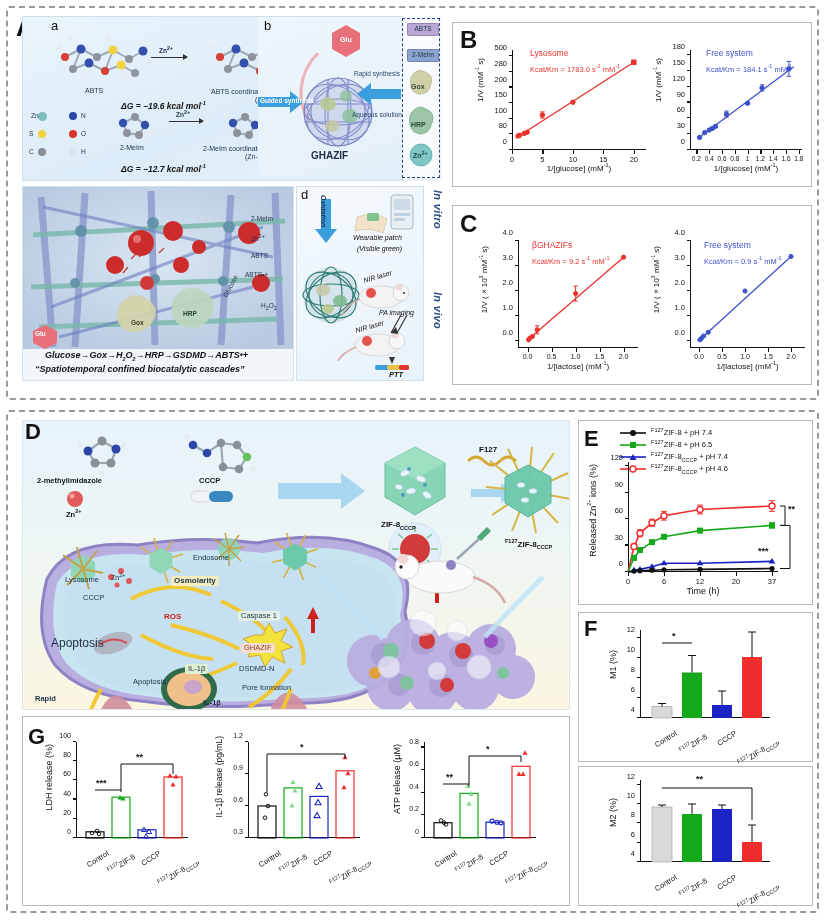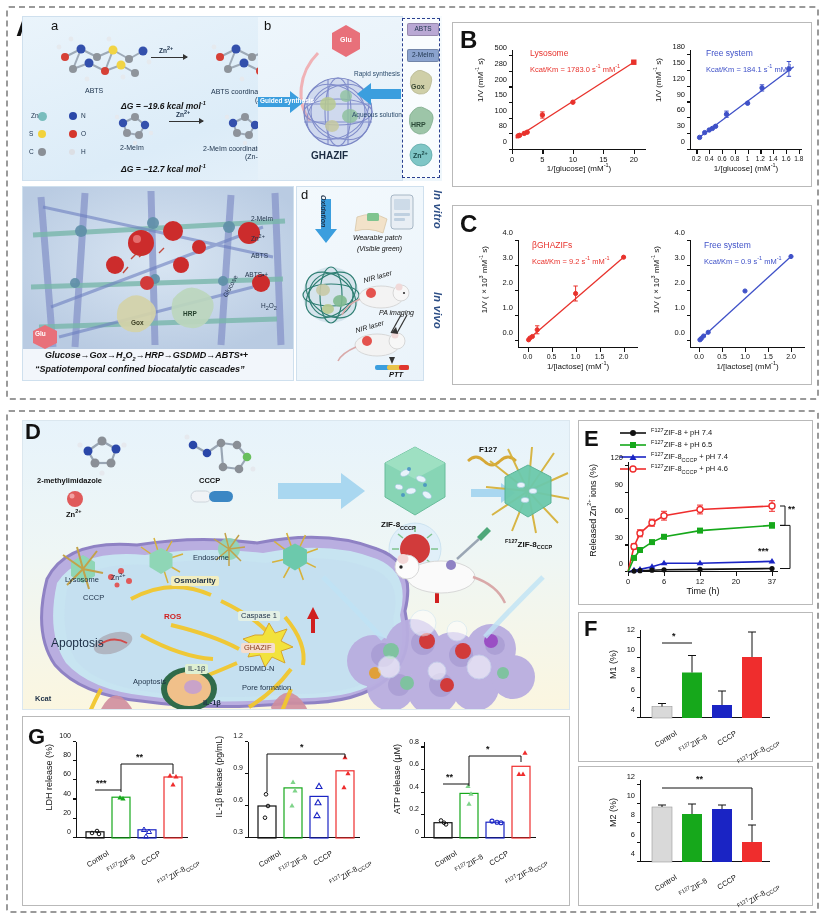--- a/index.html
+++ b/index.html
@@ -836,21 +836,21 @@
     <div class="lbl" style="left:60px;top:173px;font-size:7.5px;color:#1d2f46;">CCCP</div>
     <div class="lbl bd" style="left:148px;top:155px;font-size:8px;color:#1d2f46;background:#f2eec0;border-radius:2px;padding:1px 3px;">Osmolarity</div>
     <div class="lbl bd" style="left:141px;top:192px;font-size:8px;color:#d01f1f;">ROS</div>
     <div class="lbl" style="left:215px;top:190px;font-size:7.5px;color:#1d2f46;background:#e3f0e6;border-radius:2px;padding:1px 3px;">Caspase 1</div>
     <div class="lbl" style="left:218px;top:222px;font-size:7.5px;color:#8a3b1e;background:#f6ddcd;border-radius:2px;padding:1px 3px;">GHAZIF</div>
     <div class="lbl" style="left:216px;top:244px;font-size:7.5px;color:#1d2f46;">DSDMD-N</div>
     <div class="lbl" style="left:162px;top:243px;font-size:7.5px;color:#1d2f46;background:#dff0d2;border-radius:2px;padding:1px 3px;">IL-1β</div>
     <div class="lbl" style="left:28px;top:216px;font-size:12px;color:#1d2f46;">Apoptosis</div>
     <div class="lbl" style="left:110px;top:257px;font-size:7.5px;color:#1d2f46;">Apoptosis</div>
     <div class="lbl" style="left:219px;top:263px;font-size:7.5px;color:#1d2f46;">Pore formation</div>
-    <div class="lbl bd" style="left:12px;top:274px;font-size:7.5px;color:#1d2f46;">Kcat</div>
+    <div class="lbl bd" style="left:12px;top:274px;font-size:7.5px;color:#1d2f46;">Rapid</div>
     <div class="lbl bd" style="left:180px;top:278px;font-size:7.5px;color:#1d2f46;">IL-1β</div>
   </div>
 
   <div class="solid-frame" style="left:578px;top:420px;width:235px;height:185px;"></div>
   <div class="panel-letter" style="left:584px;top:428px;font-size:22px;">E</div>
 
   <div style="position:absolute;left:620px;top:426px;width:190px;height:50px;">
     <div class="legend-row" style="left:0px;top:0px;">
       <svg width="26" height="8" style="vertical-align:middle;">
           <line x1="0" y1="4" x2="26" y2="4" stroke="#111111" stroke-width="1.6"></line>

